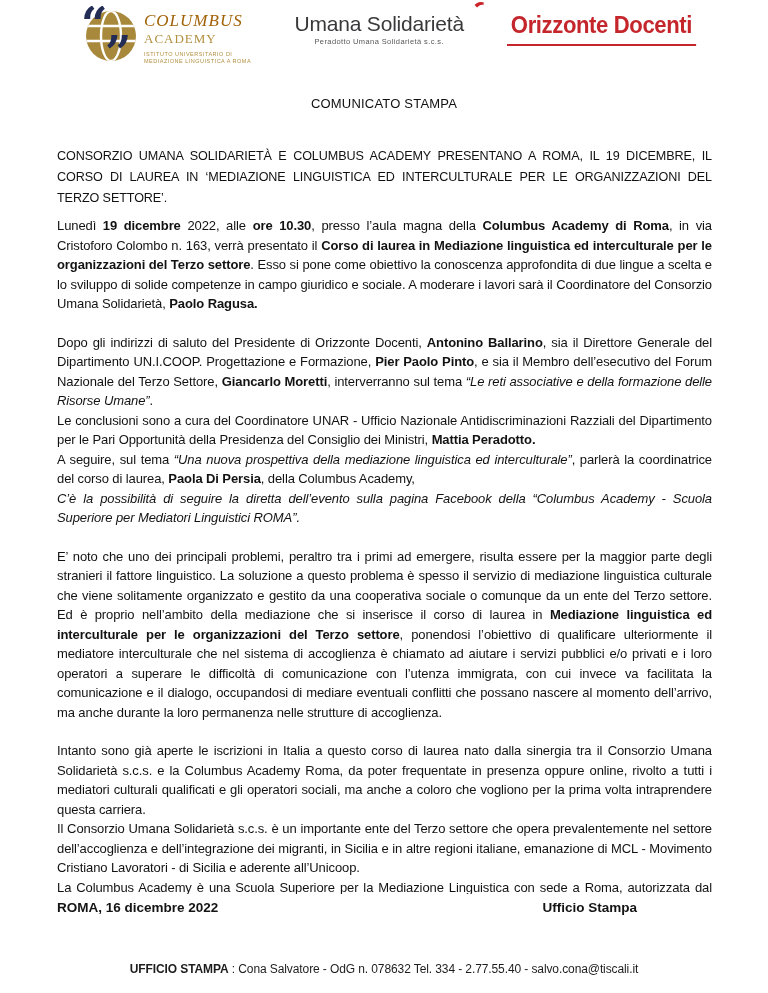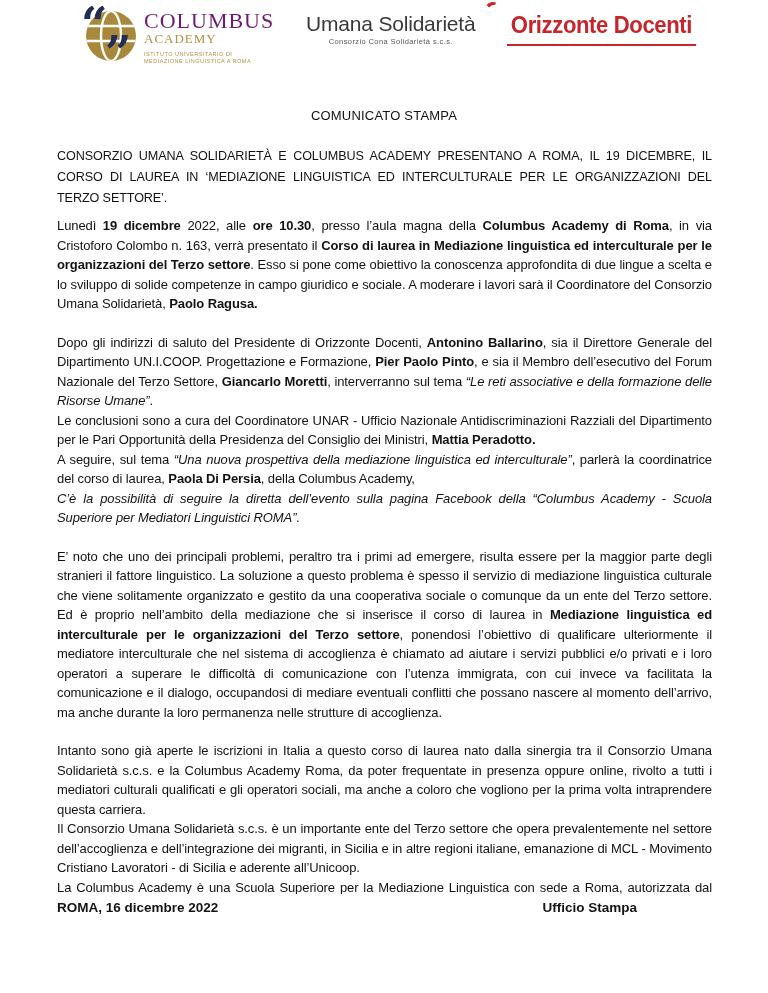--- a/index.html
+++ b/index.html
@@ -5,37 +5,37 @@
   html,body{margin:0;padding:0;background:#888;}
   .page{
     position:relative;width:768px;height:993px;margin:0 auto;background:#ffffff;
     font-family:"Liberation Sans",sans-serif;color:#141414;overflow:hidden;
   }
   
   .logos{position:absolute;top:6px;left:84px;right:64px;height:60px;
     display:flex;justify-content:space-between;align-items:flex-start;}
   .logo-columbus{display:flex;align-items:flex-start;gap:6px;}
   .col-text{padding-top:6px;font-family:"Liberation Serif",serif;}
-  .col-name{font-size:22px;letter-spacing:1px;color:#701a75;line-height:18px;}
+  .col-name{font-size:17px;letter-spacing:1px;color:#a16207;line-height:18px;font-style:italic;}
   .col-name2{font-size:13px;letter-spacing:1px;color:#b3903f;line-height:18px;}
   .col-sub{margin-top:3px;font-size:5.5px;letter-spacing:.5px;color:#b3903f;
     line-height:7px;font-family:"Liberation Sans",sans-serif;}
   .logo-umana{text-align:center;padding-top:7px;}
   .umana-title{position:relative;display:inline-block;font-size:21px;color:#39393b;
     letter-spacing:-.2px;line-height:22px;}
   .umana-accent{position:absolute;top:-8px;right:-13px;color:#cc2329;
     font-family:"DejaVu Serif",serif;font-weight:bold;font-size:26px;
     display:inline-block;transform:rotate(-135deg);line-height:10px;}
   .umana-sub{font-size:7.5px;color:#58585a;letter-spacing:.4px;margin-top:2px;}
   .logo-orizzonte{padding-top:6px;}
   .oriz-title{display:inline-block;font-weight:bold;font-size:23px;color:#c4262c;
     letter-spacing:-.4px;border-bottom:2px solid #c4262c;padding:0 4px 5px 4px;
     transform:scaleX(.96);transform-origin:left;}
   
-  .kicker{position:absolute;top:108px;left:0;width:100%;text-align:center;
+  .kicker{position:absolute;top:96px;left:0;width:100%;text-align:center;
     font-size:13px;letter-spacing:.2px;color:#111;}
   .headline{position:absolute;top:146px;left:57px;right:56px;margin:0;
     font-size:12.6px;font-weight:normal;line-height:21px;text-align:justify;
     letter-spacing:-.1px;color:#111;}
   .body{position:absolute;top:216px;left:57px;right:56px;height:678px;
     font-size:13px;line-height:19.5px;text-align:justify;overflow:hidden;
     letter-spacing:-.1px;color:#121212;}
   .para{margin:0;}
   .para.gap{margin-top:19px;}
   .b{font-weight:bold;margin-top:36px;}
@@ -74,21 +74,21 @@
         <div class="col-name2">ACADEMY</div>
         <div class="col-sub">
           <div>ISTITUTO UNIVERSITARIO DI</div>
           <div>MEDIAZIONE LINGUISTICA A ROMA</div>
         </div>
       </div>
     </div>
 
     <div class="logo-umana">
       <span class="umana-title"><span>Umana Solidarietà</span><span class="umana-accent">,</span></span>
-      <div class="umana-sub">Consorzio Cona Solidarietà s.c.s.</div>
+      <div class="umana-sub">Peradotto Umana Solidarietà s.c.s.</div>
     </div>
 
     <div class="logo-orizzonte">
       <span class="oriz-title">Orizzonte Docenti</span>
     </div>
 
   </header>
 
   <div class="kicker">COMUNICATO STAMPA</div>
 
@@ -104,14 +104,15 @@
       <p class="para gap"><span>Intanto sono già aperte le iscrizioni in Italia a questo corso di laurea nato dalla sinergia tra il Consorzio Umana Solidarietà s.c.s. e la Columbus Academy Roma, da poter frequentate in presenza oppure online, rivolto a tutti i mediatori culturali qualificati e gli operatori sociali, ma anche a coloro che vogliono per la prima volta intraprendere questa carriera.</span></p>
       <p class="para"><span>Il Consorzio Umana Solidarietà s.c.s. è un importante ente del Terzo settore che opera prevalentemente nel settore dell’accoglienza e dell’integrazione dei migranti, in Sicilia e in altre regioni italiane, emanazione di MCL - Movimento Cristiano Lavoratori - di Sicilia e aderente all’Unicoop.</span></p>
       <p class="para"><span>La Columbus Academy è una Scuola Superiore per la Mediazione Linguistica con sede a Roma, autorizzata dal MIUR a rilasciare titoli di studio accademici (il cui ente gestore è Orizzonte Docenti, prestigiosa struttura a livello nazionale).</span></p>
     </main>
 
   <div class="sign-row">
     <span class="sign-date">ROMA, 16 dicembre 2022</span>
     <span class="sign-office">Ufficio Stampa</span>
   </div>
 
+  <div class="contact"><span class="b">UFFICIO STAMPA</span><span> :  Cona Salvatore -  OdG n. 078632  Tel. 334 - 2.77.55.40  - salvo.cona@tiscali.it</span></div>
 
 </div>
 
 </body></html>

